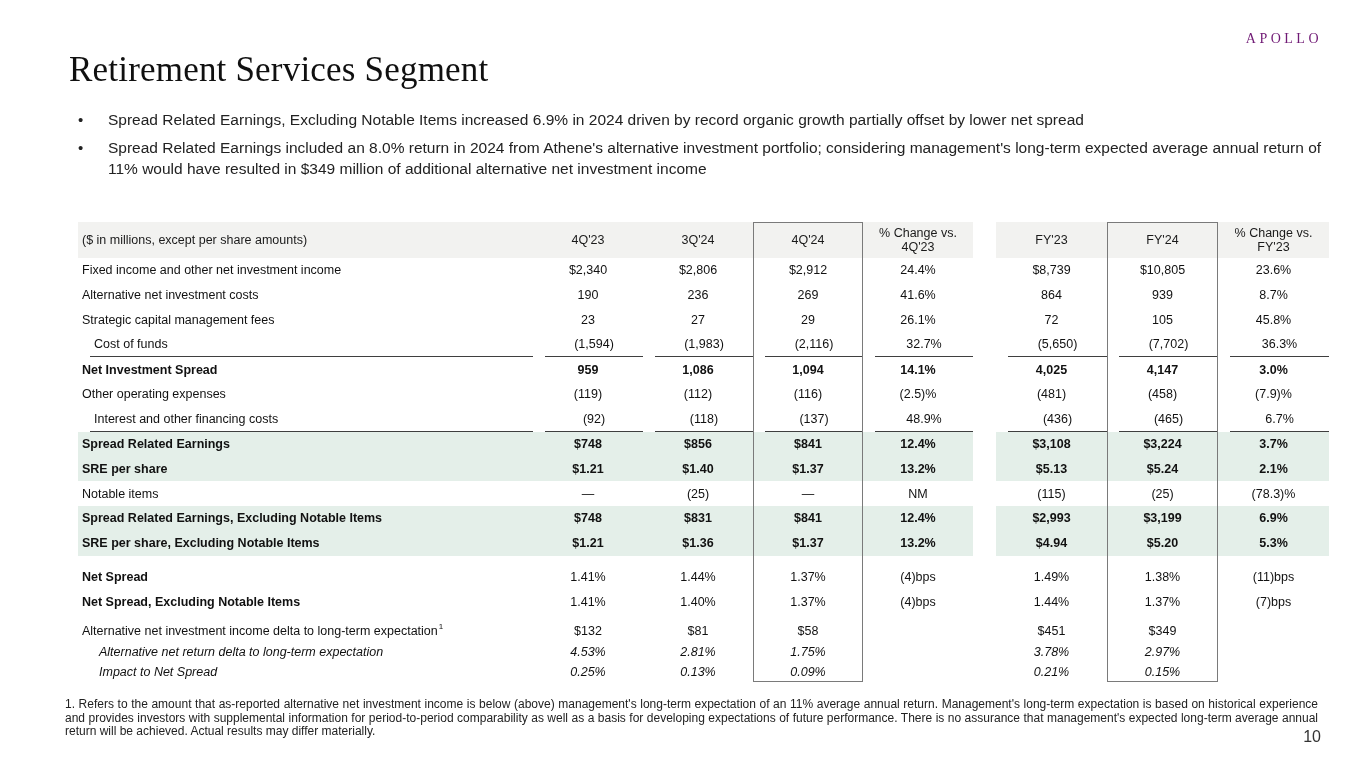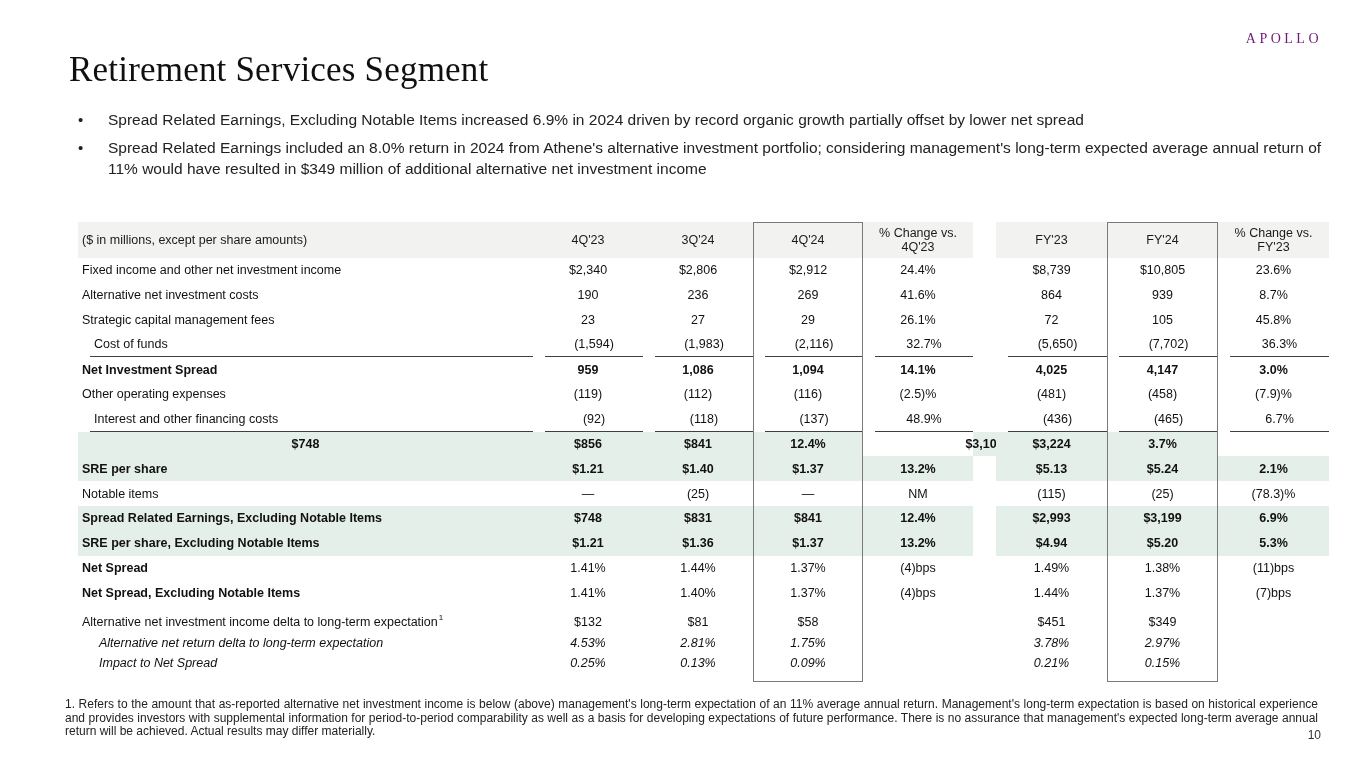--- a/index.html
+++ b/index.html
@@ -54,38 +54,38 @@
   .trow .cell.lbl sup{font-size:8px;line-height:0;margin-left:1px;transform:translateY(-4px);}
 
   .trow.bold .cell{font-weight:bold;}
   .trow.green .cell{background:var(--highlight);font-weight:bold;}
   .trow.boldlabel .cell.lbl{font-weight:bold;}
   .trow.rule .cell{border-bottom:1px solid var(--rule-dark);margin-left:12px;}
   .trow.altdelta{height:22px;}
   .trow.subitalic{height:20px;}
   .trow.subitalic .cell{font-style:italic;}
   .trow.subitalic .cell.lbl{padding-left:21px;}
-  .trow.gap-lg{}
+  .trow.gap-lg{margin-top:9px;}
   .trow.gap-sm{margin-top:6px;}
 
   .col-box{
     position:absolute;top:0;height:460px;
     border:1px solid var(--box-border);
     pointer-events:none;
   }
   .col-box.q4{left:675px;width:110px;}
   .col-box.fy{left:1029px;width:111px;}
 
   .footnote{
     position:absolute;left:65px;top:698px;width:1253px;
     font-size:12px;line-height:13.5px;color:#222;text-align:justify;
   }
   .page-number{
     position:absolute;right:44px;top:728px;
-    font-size:12px;color:#333;
+    font-size:16px;color:#333;
   }
 </style>
 </head>
 <body>
 
 <div class="logo">APOLLO</div>
 
 <h1 class="page-title">Retirement Services Segment</h1>
 
 <div class="bullets">
@@ -183,20 +183,21 @@
         <div class="cell val">(92)</div>
         <div class="cell val">(118)</div>
         <div class="cell val">(137)</div>
         <div class="cell val">48.9%</div>
         <div class="gapcell"></div>
         <div class="cell val">(436)</div>
         <div class="cell val">(465)</div>
         <div class="cell val">6.7%</div>
       </div>
       <div class="trow green">
+        <div class="cell lbl">Spread Related Earnings</div>
         <div class="cell val">$748</div>
         <div class="cell val">$856</div>
         <div class="cell val">$841</div>
         <div class="cell val">12.4%</div>
         <div class="gapcell"></div>
         <div class="cell val">$3,108</div>
         <div class="cell val">$3,224</div>
         <div class="cell val">3.7%</div>
       </div>
       <div class="trow green">

